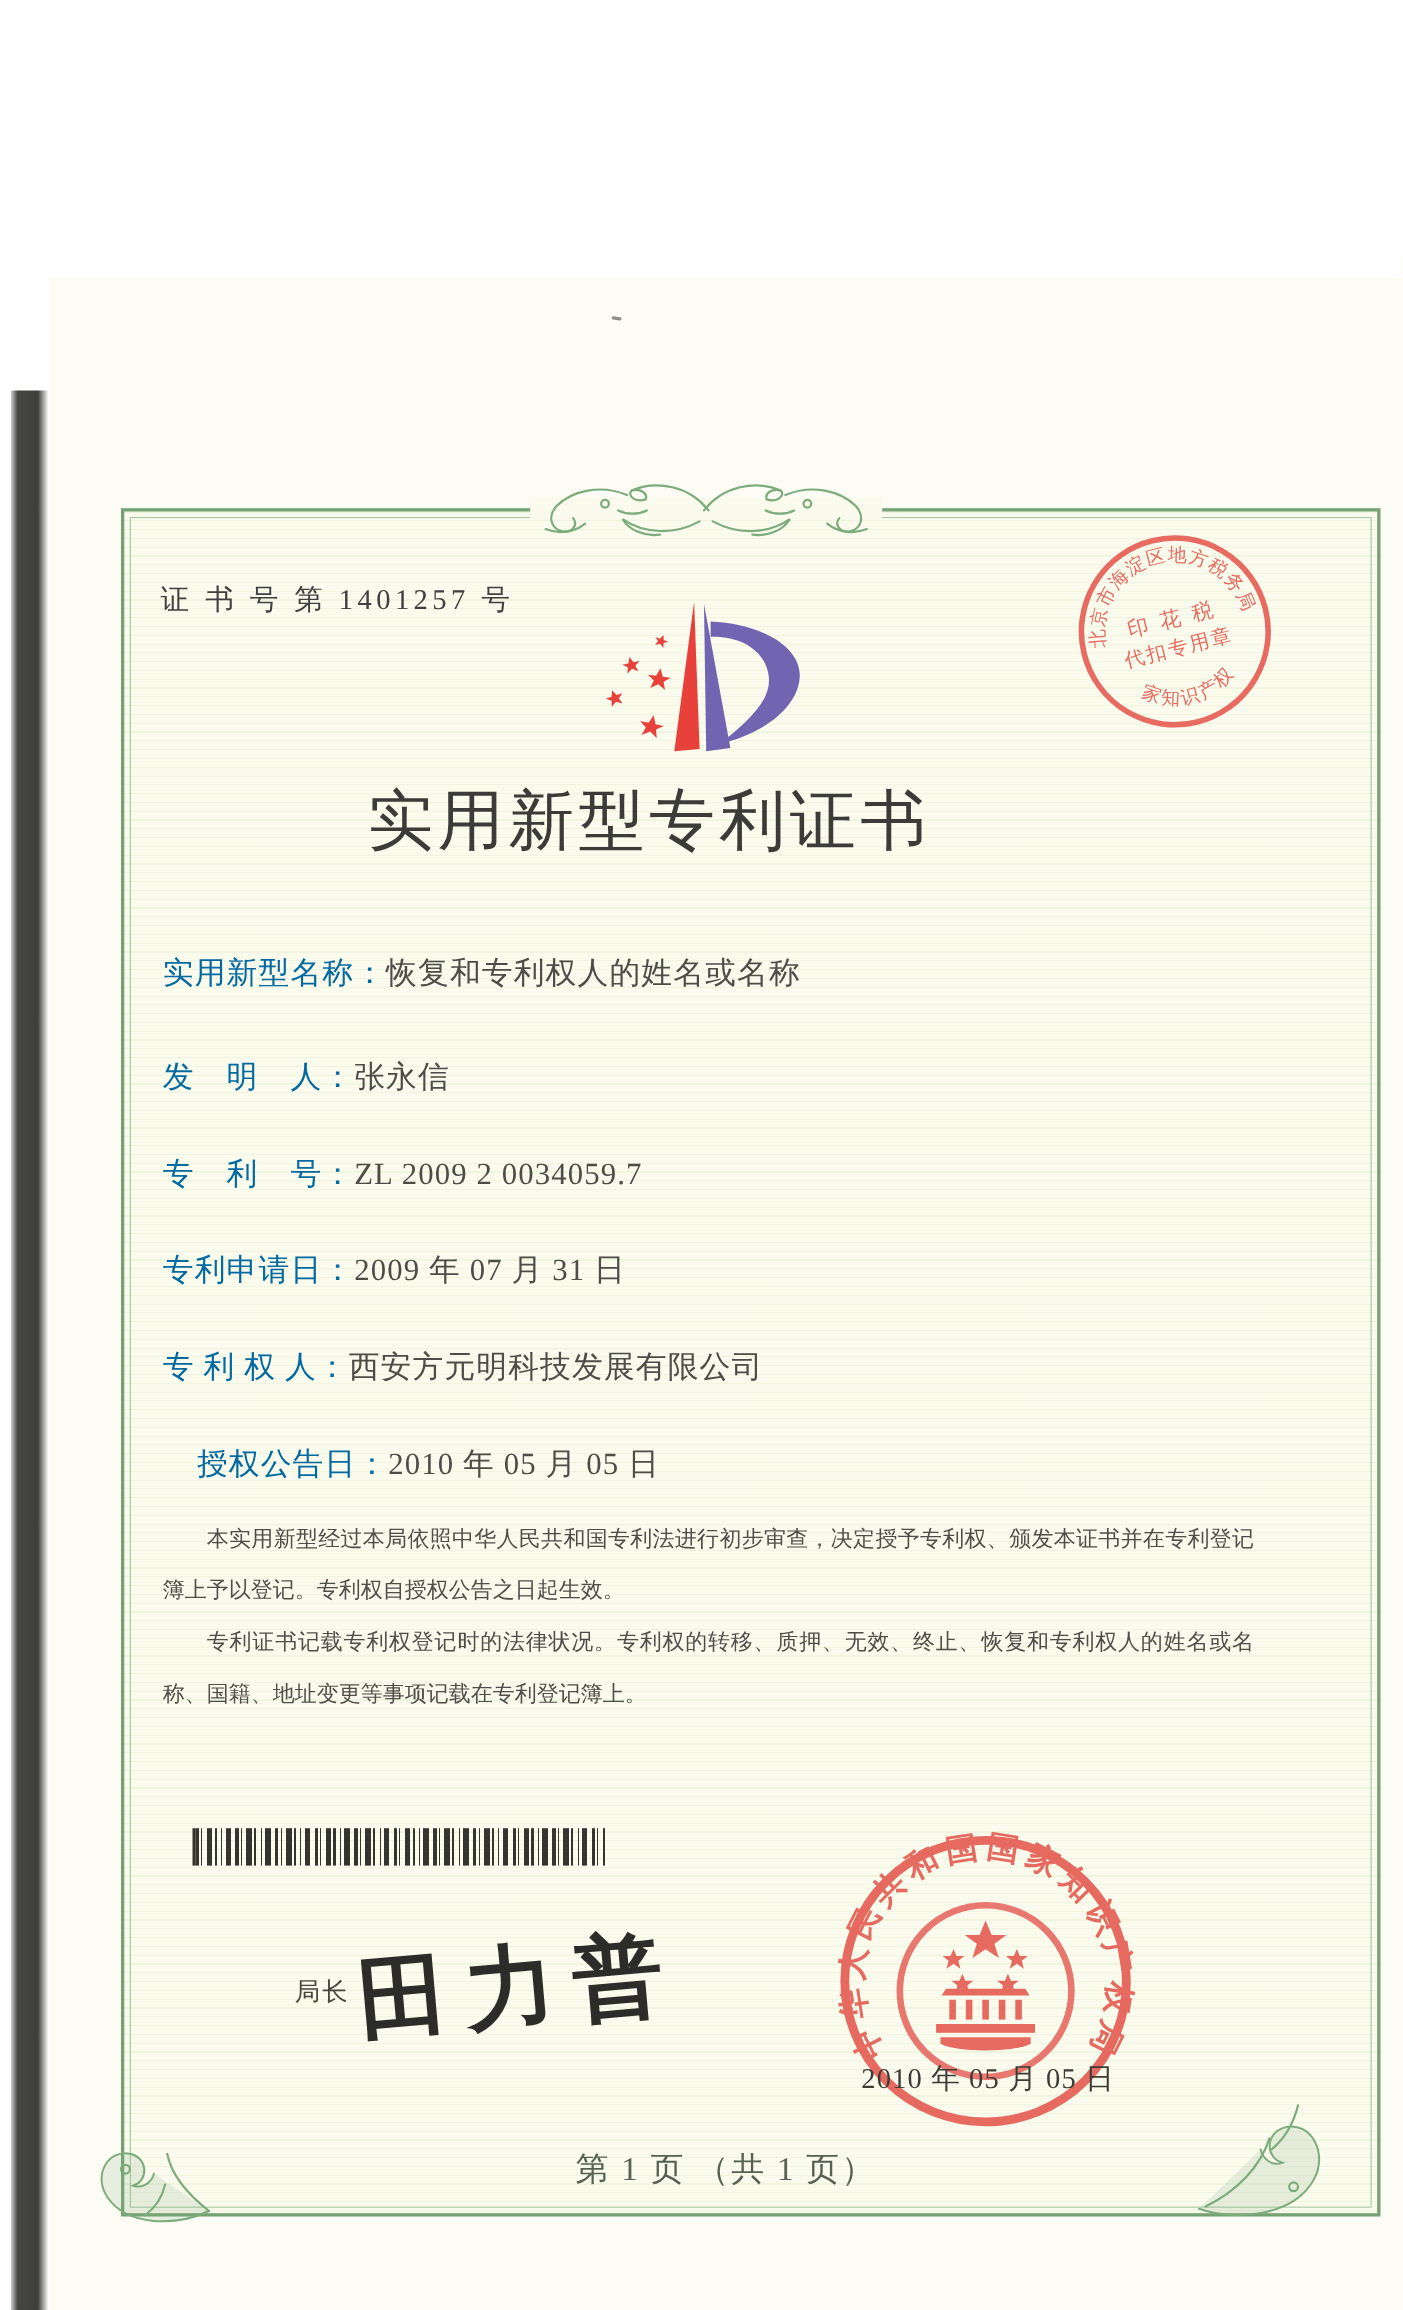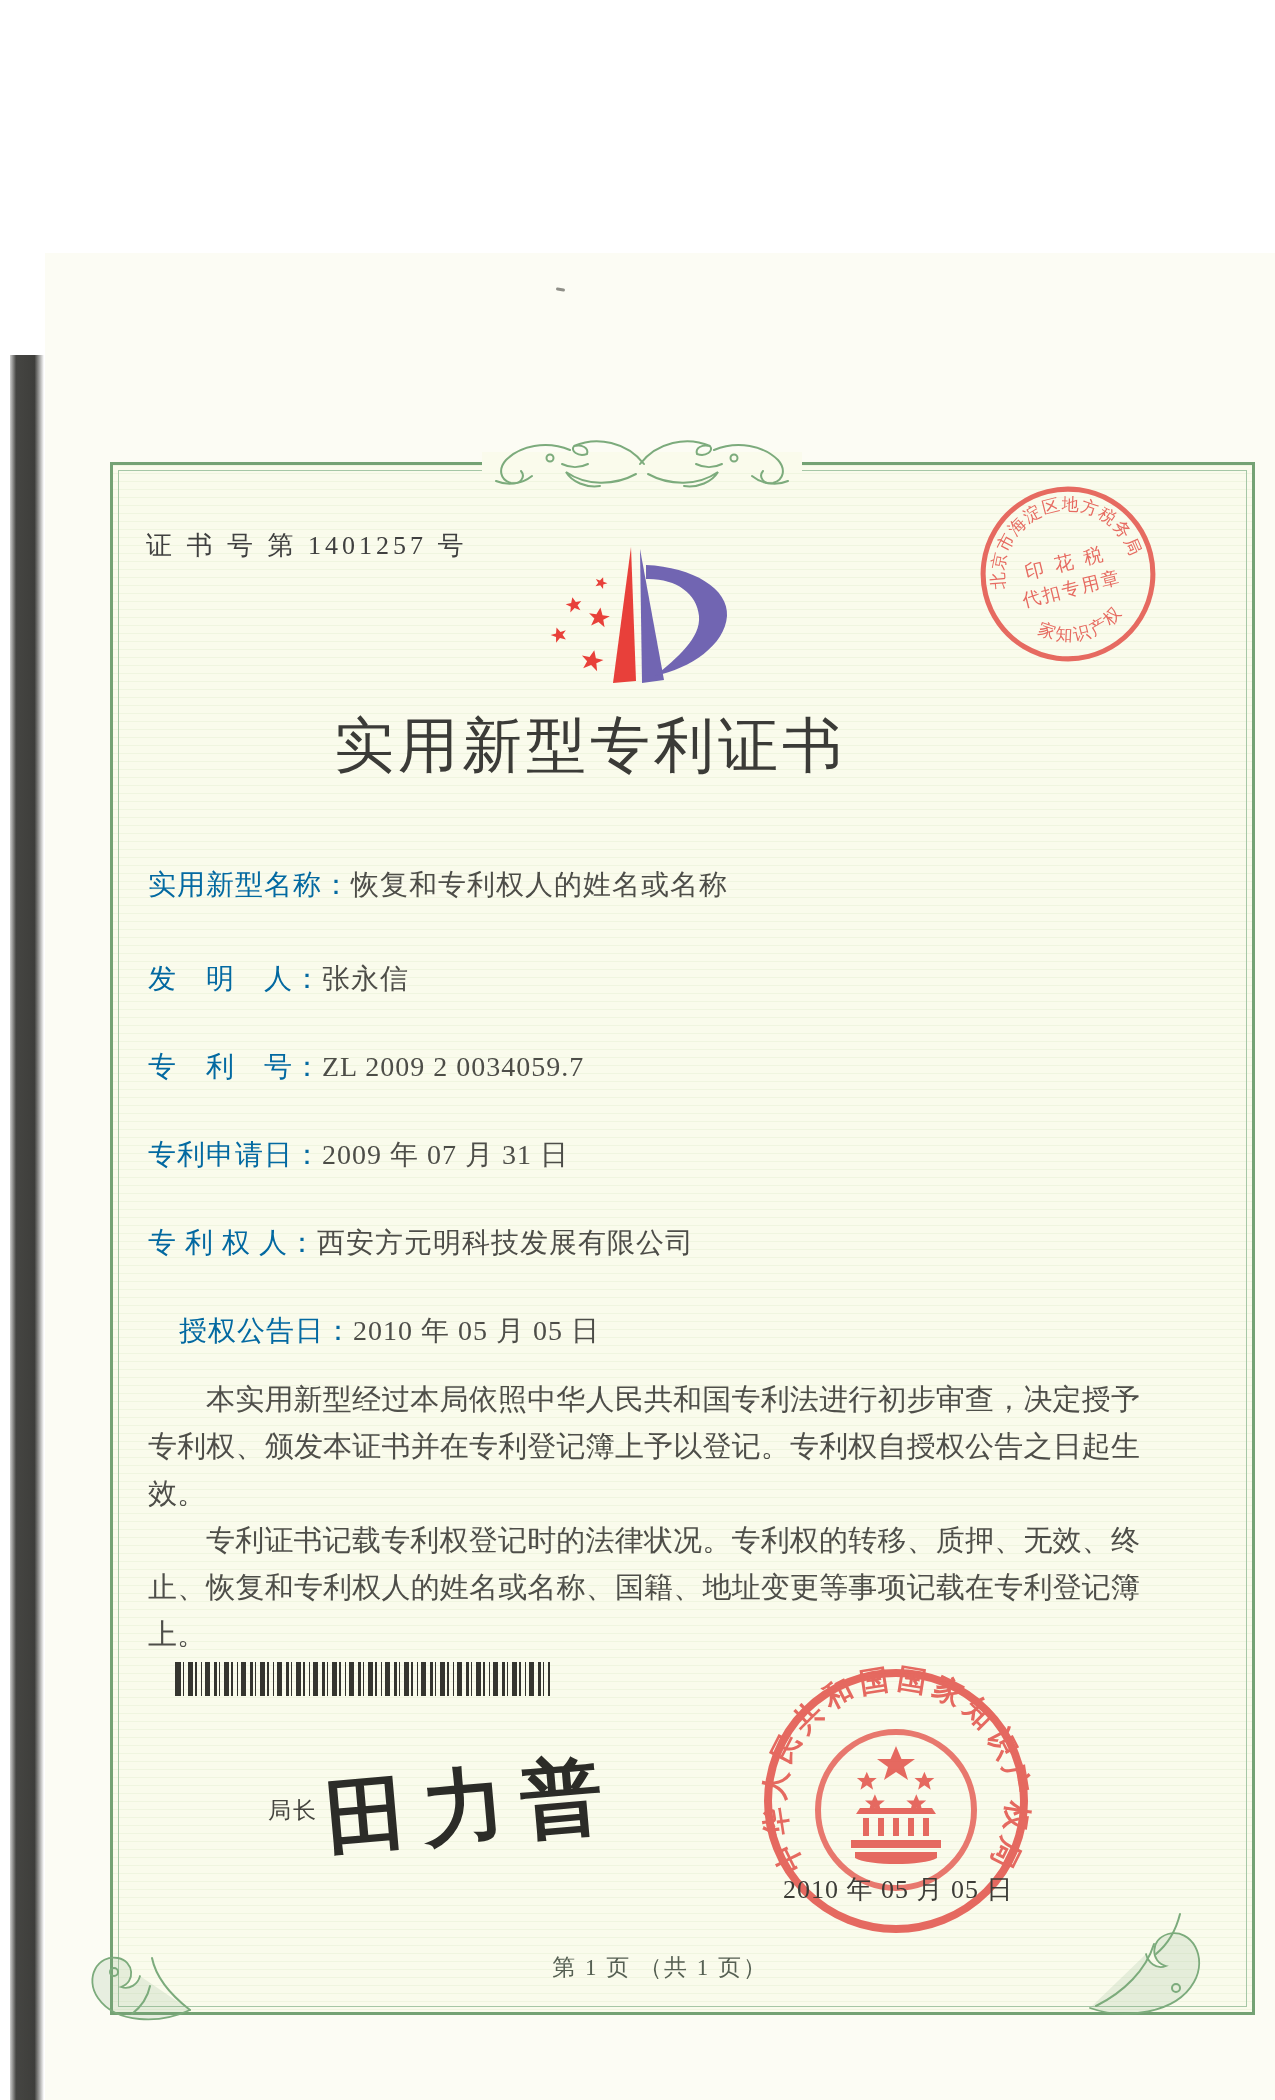--- a/index.html
+++ b/index.html
@@ -39,21 +39,21 @@
 
   .doc-title{
     left:300px;top:706px;width:580px;text-align:center;
     font-size:60px;font-weight:400;letter-spacing:4px;color:#3b3b37;white-space:nowrap;
   }
 
   .field{left:148px;font-size:28px;letter-spacing:1px;white-space:nowrap;color:#4d4d48;}
   .field .lbl{color:#0369a1;}
   .f0{top:866px;} .f1{top:960px;} .f2{top:1048px;text-align:right;} .f3{top:1136px;} .f4{top:1224px;} .f5{top:1312px;margin-left:31px;}
 
-  .body-text{left:148px;top:1376px;width:992px;font-size:29px;line-height:47px;
+  .body-text{left:148px;top:1376px;width:992px;font-size:20px;line-height:47px;
     text-align:justify;color:#4e4e49;}
   .body-text p{margin:0;text-indent:2em;}
 
   .barcode{
     left:175px;top:1662px;width:372px;height:34px;
     border-left:3px solid #35352f;
     background:repeating-linear-gradient(90deg,
       #35352f 0px,#35352f 3px, rgba(0,0,0,0) 3px,rgba(0,0,0,0) 5px,
       #35352f 5px,#35352f 6px, rgba(0,0,0,0) 6px,rgba(0,0,0,0) 10px,
       #35352f 10px,#35352f 15px, rgba(0,0,0,0) 15px,rgba(0,0,0,0) 17px,
@@ -63,21 +63,21 @@
   }
 
   .director-label{left:268px;top:1795px;font-size:23px;letter-spacing:2px;color:#45453f;}
   .signature-svg{left:322px;top:1738px;}
 
   .seal-svg{left:757px;top:1662px;}
   .seal-date{left:783px;top:1872px;font-size:26px;letter-spacing:1px;color:#3c3c37;z-index:5;}
 
   .tax-stamp-svg{left:972px;top:478px;}
 
-  .footer{left:430px;top:1952px;width:460px;text-align:center;font-size:23px;
+  .footer{left:430px;top:1952px;width:460px;text-align:center;font-size:30px;
     letter-spacing:2px;color:#566053;}
 
   svg text{font-family:"Liberation Serif","DejaVu Serif",serif;}
 </style>
 </head>
 <body>
 
 <div class="abs page-bg"></div>
 <div class="abs scan-strip"></div>
 <div class="abs speck"></div>

